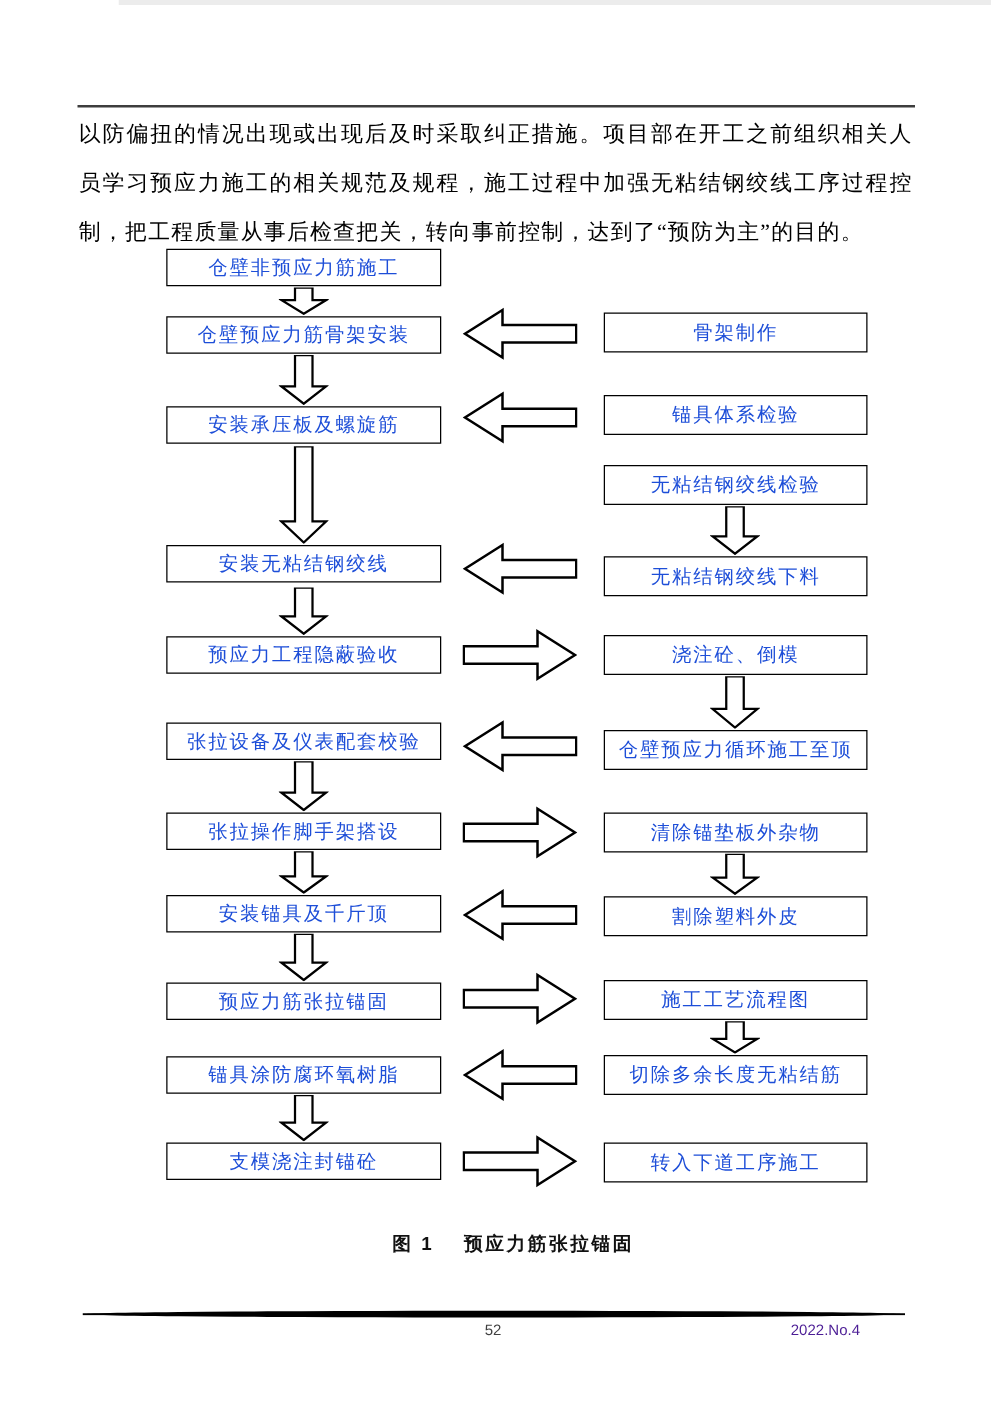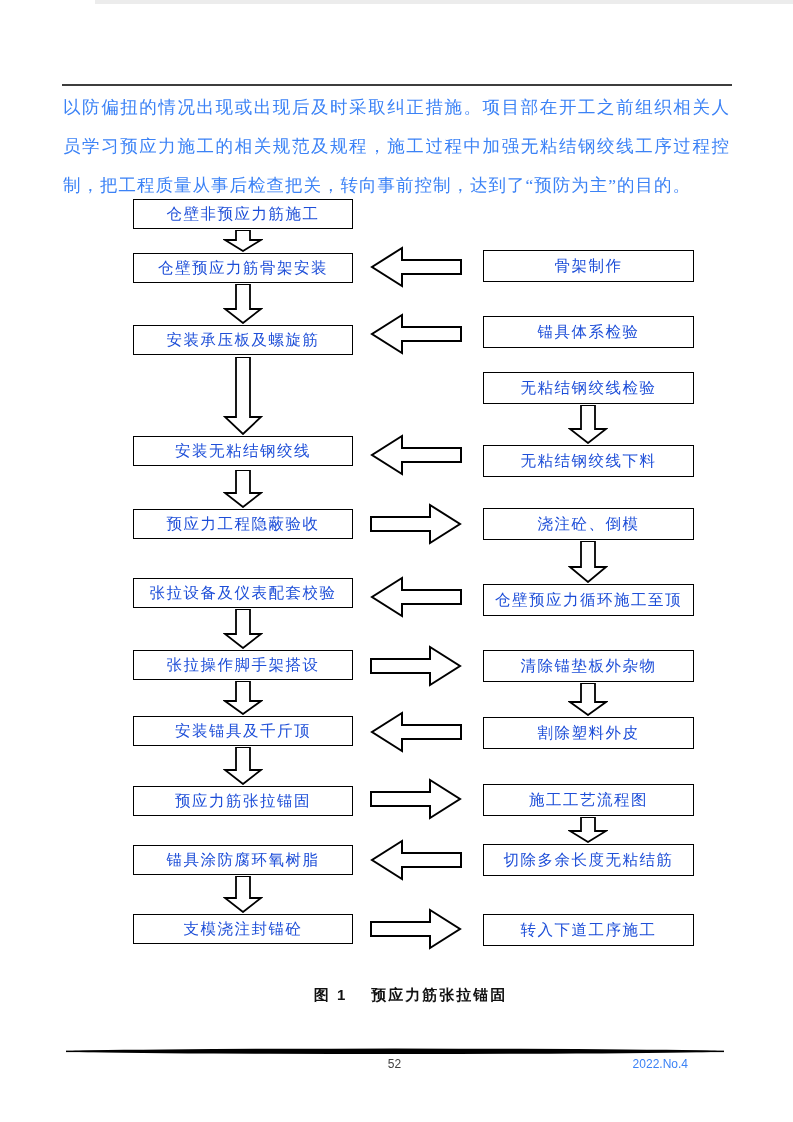--- a/index.html
+++ b/index.html
@@ -17,21 +17,21 @@
     position:absolute; top:58px; left:0; width:793px;
     text-align:center; font-size:13.5px; letter-spacing:1px; color:#222;
   }
   .head-rule {
     position:absolute; top:84px; left:62px; width:670px; height:2.3px;
     background:#3d3d3d;
   }
   .body-par { position:absolute; top:88px; left:63px; width:667px; }
   .bl {
     font-size:17.5px; line-height:39px; letter-spacing:1px;
-    text-align:justify; color:#3b82f6;
+    text-align:justify; color:#000000;
   }
   .bl.j { text-align-last:justify; }
   .fbox {
     position:absolute; border:1.8px solid #000; background:#fff;
     display:flex; align-items:center; justify-content:center;
     font-size:15.5px; letter-spacing:1.5px; color:#1d4ed8; white-space:nowrap;
   }
   .fbox.l { left:133px; width:220px; height:30px; }
   .fbox.r { left:483px; width:211px; height:32px; }
   .arr { position:absolute; }
@@ -44,21 +44,21 @@
     font-size:15px; letter-spacing:2px; color:#111;
   }
   .caption .ct { margin-left:24px; }
   .foot-rule { position:absolute; top:1047px; left:66px; }
   .foot-num {
     position:absolute; top:1057px; left:374px; width:41px; text-align:center;
     font-family:Liberation Sans, sans-serif; font-size:12px; color:#404040;
   }
   .foot-issue {
     position:absolute; top:1057px; left:600px; width:88px; text-align:right;
-    font-family:"Liberation Sans", sans-serif; font-size:12px; color:#3b82f6;
+    font-family:"Liberation Sans", sans-serif; font-size:12px; color:#4c1d95;
   }
 </style>
 </head>
 <body>
 
 <div class="page">
 
   <div class="scan-strip"></div>
 
   <div class="head-rule"></div>

